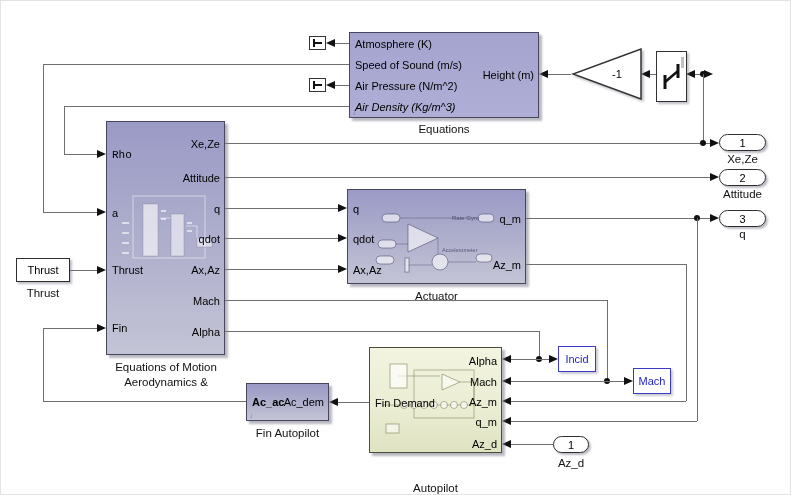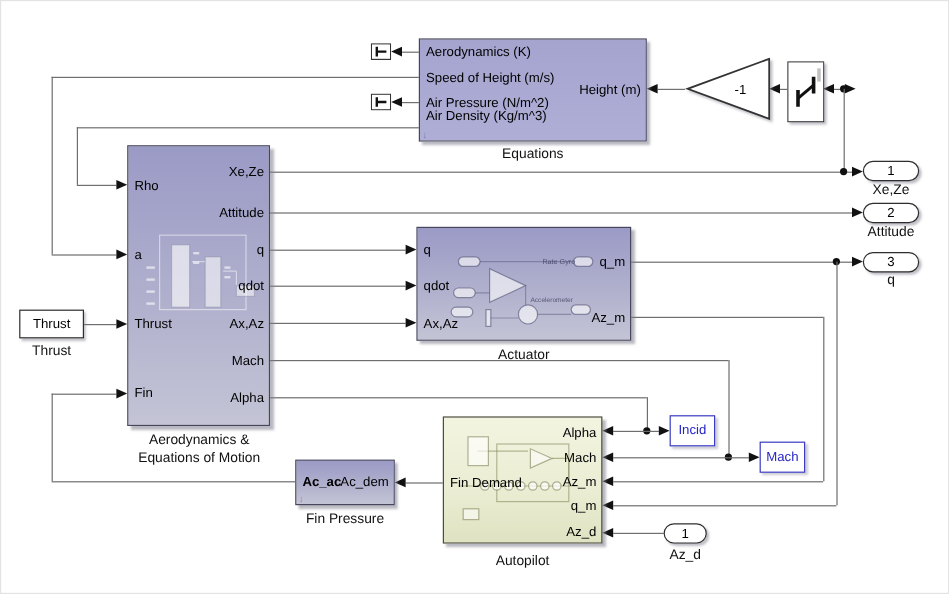--- a/index.html
+++ b/index.html
@@ -124,24 +124,24 @@
   <div class="wire h" style="left:538px;top:358px;width:10px;"></div>
   <div class="arr-r" style="left:548px;top:354px;"></div>
 
   <div class="wire h" style="left:337px;top:401px;width:31px;"></div>
   <div class="arr-l" style="left:328px;top:397px;"></div>
 
   <div class="wire h" style="left:510px;top:443px;width:42px;"></div>
   <div class="arr-l" style="left:501px;top:439px;"></div>
 
   <div class="blk purple atm" style="left:348px;top:31px;width:190px;height:86px;">
-    <div class="pl l" style="top:5px;">Aerodynamics (K)</div>
-    <div class="pl l" style="top:26px;">Speed of Height (m/s)</div>
+    <div class="pl l" style="top:5px;">Atmosphere (K)</div>
+    <div class="pl l" style="top:26px;">Speed of Sound (m/s)</div>
     <div class="pl l" style="top:47px;">Air Pressure (N/m^2)</div>
-    <div class="pl l" style="top:58px;">Air Density (Kg/m^3)</div>
+    <div class="pl l" style="top:68px;font-style:italic;">Air Density (Kg/m^3)</div>
     <div class="pl r" style="top:36px;">Height (m)</div>
     <div class="badge">↓</div>
   </div>
   <div class="bname" style="left:348px;top:121px;width:190px;">Equations</div>
 
   <div class="blk" style="left:308px;top:35px;">
     <svg width="17" height="14">
         <rect x="0.5" y="0.5" width="16" height="13" fill="#fff" stroke="#333"></rect>
       <path d="M5 3 V11 M5 7 H13" stroke="#111" stroke-width="2" fill="none"></path>
       </svg>
@@ -186,35 +186,35 @@
         <rect x="15" y="100" width="7" height="2"></rect>
           <rect x="15" y="110" width="7" height="2"></rect>
         <rect x="15" y="120" width="7" height="2"></rect>
           <rect x="15" y="130" width="7" height="2"></rect>
         <rect x="54" y="88" width="5" height="2"></rect>
           <rect x="54" y="96" width="5" height="2"></rect>
         <rect x="80" y="100" width="5" height="2"></rect>
           <rect x="80" y="108" width="5" height="2"></rect>
       </g>
     </svg>
-    <div class="pl l" style="top:27px;">Rho</div>
+    <div class="pl l" style="top:27px;font-family:Liberation Mono, monospace;">Rho</div>
     <div class="pl l" style="top:85px;">a</div>
     <div class="pl l" style="top:142px;">Thrust</div>
     <div class="pl l" style="top:200px;">Fin</div>
     <div class="pl r" style="top:16px;">Xe,Ze</div>
     <div class="pl r" style="top:50px;">Attitude</div>
     <div class="pl r" style="top:81px;">q</div>
     <div class="pl r" style="top:111px;">qdot</div>
     <div class="pl r" style="top:142px;">Ax,Az</div>
     <div class="pl r" style="top:173px;">Mach</div>
     <div class="pl r" style="top:204px;">Alpha</div>
   </div>
   <div class="bname" style="left:95px;top:359px;width:140px;">
+    <div>Equations of Motion</div>
     <div>Aerodynamics &amp;</div>
-    <div>Equations of Motion</div>
   </div>
 
   <div class="blk purple" style="left:346px;top:188px;width:179px;height:95px;">
     <svg class="preview" width="179" height="95" viewBox="0 0 179 95">
       <g stroke="rgba(70,70,105,0.55)" fill="rgba(255,255,255,0.6)">
         <rect x="34" y="24" rx="4" width="18" height="8"></rect>
         <rect x="30" y="50" rx="4" width="18" height="8"></rect>
         <rect x="28" y="66" rx="4" width="18" height="8"></rect>
         <polygon points="60,34 60,62 90,48"></polygon>
         <rect x="57" y="68" width="4" height="14"></rect>
@@ -243,21 +243,21 @@
   <div class="blk whiteblk center" style="left:15px;top:257px;width:54px;height:24px;">
     <span>Thrust</span>
   </div>
   <div class="bname" style="left:7px;top:285px;width:70px;">Thrust</div>
 
   <div class="blk purple" style="left:245px;top:382px;width:83px;height:38px;">
     <div class="pl l" style="top:12px;font-weight:bold;">Ac_ac</div>
     <div class="pl r" style="top:12px;">Ac_dem</div>
     <div class="badge">↓</div>
   </div>
-  <div class="bname" style="left:229px;top:425px;width:115px;">Fin Pressure</div>
+  <div class="bname" style="left:229px;top:425px;width:115px;">Fin Autopilot</div>
 
   <div class="blk yellow" style="left:368px;top:346px;width:133px;height:106px;">
     <svg class="preview" width="133" height="106" viewBox="0 0 133 106">
       <g stroke="rgba(120,120,75,0.5)" fill="none">
         <path d="M12 57 H112"></path>
           <path d="M28 28 H70 M90 34 H104 M104 34 V52"></path>
         <rect x="44" y="22" width="60" height="48"></rect>
       </g>
       <rect x="20" y="16" width="17" height="24" fill="rgba(255,255,255,0.65)" stroke="rgba(120,120,75,0.55)"></rect>
       <polygon points="72,26 72,42 90,34" fill="rgba(255,255,255,0.55)" stroke="rgba(120,120,75,0.55)"></polygon>
@@ -272,21 +272,21 @@
       </g>
       <rect x="16" y="76" width="13" height="9" fill="rgba(255,255,255,0.55)" stroke="rgba(120,120,75,0.55)"></rect>
     </svg>
     <div class="pl l" style="top:49px;">Fin Demand</div>
     <div class="pl r" style="top:7px;">Alpha</div>
     <div class="pl r" style="top:28px;">Mach</div>
     <div class="pl r" style="top:48px;">Az_m</div>
     <div class="pl r" style="top:68px;">q_m</div>
     <div class="pl r" style="top:90px;">Az_d</div>
   </div>
-  <div class="bname" style="left:368px;top:460px;width:133px;">Autopilot</div>
+  <div class="bname" style="left:368px;top:480px;width:133px;">Autopilot</div>
 
   <div class="blk scopeblk" style="left:557px;top:345px;width:38px;height:26px;">
     <span>Incid</span>
   </div>
 
   <div class="blk scopeblk" style="left:632px;top:367px;width:38px;height:26px;">
     <span>Mach</span>
   </div>
 
   <div class="blk whiteblk oval" style="left:718px;top:133px;width:47px;height:17px;">

